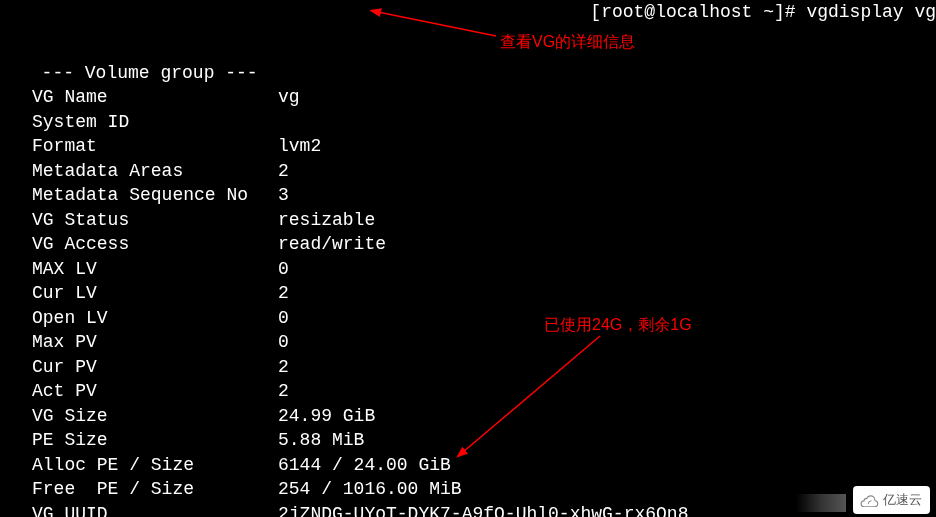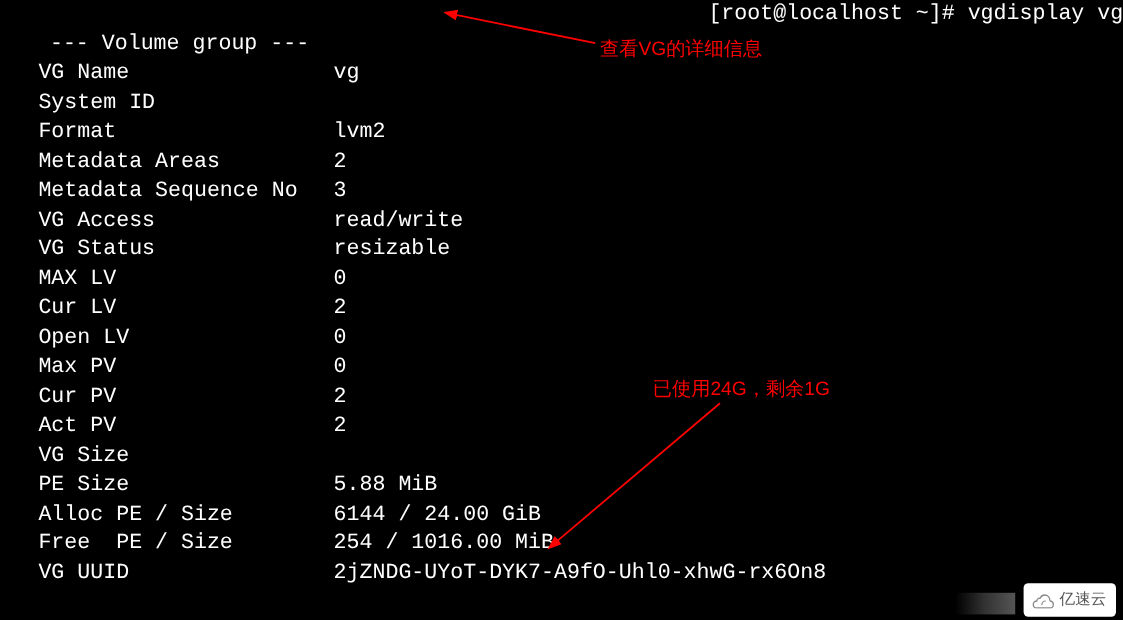--- a/index.html
+++ b/index.html
@@ -22,20 +22,21 @@
       padding: 0;
       position: relative;
     }
     .prompt-line {
       white-space: pre;
       text-align: right;
     }
     .section-header {
       padding-left: 20px;
       white-space: pre;
+      margin-top: 36px;
     }
     .row {
       padding-left: 32px;
       display: flex;
     }
     .label {
       width: 246px;
       white-space: pre;
     }
     .value {
@@ -63,21 +64,21 @@
       align-items: center;
       gap: 4px;
       z-index: 20;
     }
     .watermark-icon {
       width: 20px;
       height: 14px;
     }
     .watermark-text {
       color: #555;
-      font-family: Liberation Mono, monospace;
+      font-family: Liberation Serif, serif;
       font-size: 13px;
       font-weight: 500;
     }
     .uuid-fade {
       position: absolute;
       right: 90px;
       bottom: 5px;
       width: 50px;
       height: 18px;
       background: linear-gradient(to right, rgba(0,0,0,0), #333, #555);
@@ -105,28 +106,28 @@
       </div>
       <div class="row">
         <div class="label">Metadata Areas</div>
         <div class="value">2</div>
       </div>
       <div class="row">
         <div class="label">Metadata Sequence No</div>
         <div class="value">3</div>
       </div>
       <div class="row">
+        <div class="label">VG Status</div>
+        <div class="value">resizable</div>
+      </div>
+      <div class="row">
         <div class="label">VG Access</div>
         <div class="value">read/write</div>
       </div>
       <div class="row">
-        <div class="label">VG Status</div>
-        <div class="value">resizable</div>
-      </div>
-      <div class="row">
         <div class="label">MAX LV</div>
         <div class="value">0</div>
       </div>
       <div class="row">
         <div class="label">Cur LV</div>
         <div class="value">2</div>
       </div>
       <div class="row">
         <div class="label">Open LV</div>
         <div class="value">0</div>
@@ -138,20 +139,21 @@
       <div class="row">
         <div class="label">Cur PV</div>
         <div class="value">2</div>
       </div>
       <div class="row">
         <div class="label">Act PV</div>
         <div class="value">2</div>
       </div>
       <div class="row">
         <div class="label">VG Size</div>
+        <div class="value">24.99 GiB</div>
       </div>
       <div class="row">
         <div class="label">PE Size</div>
         <div class="value">5.88 MiB</div>
       </div>
       <div class="row">
         <div class="label">Alloc PE / Size</div>
         <div class="value">6144 / 24.00 GiB</div>
       </div>
       <div class="row">

